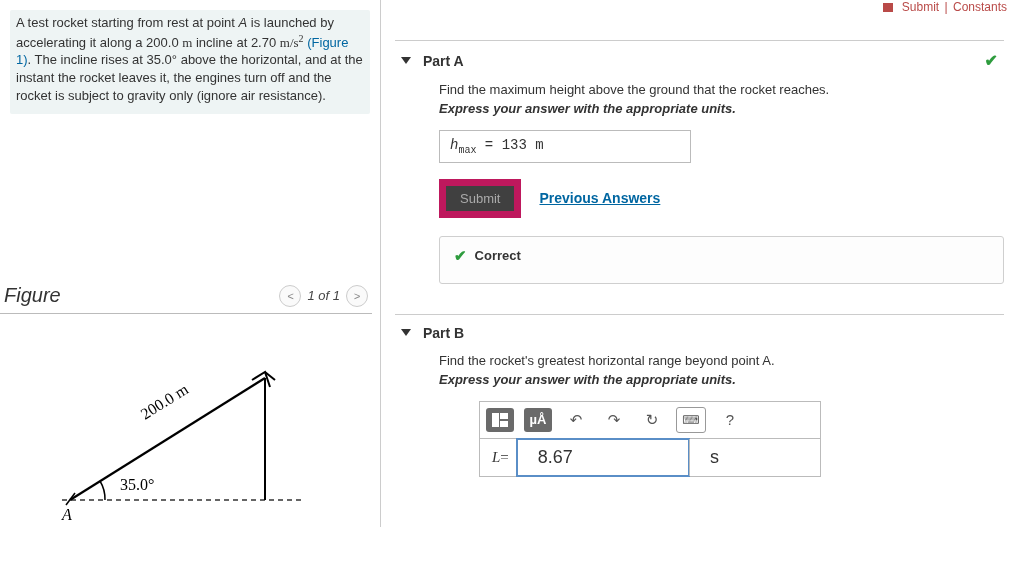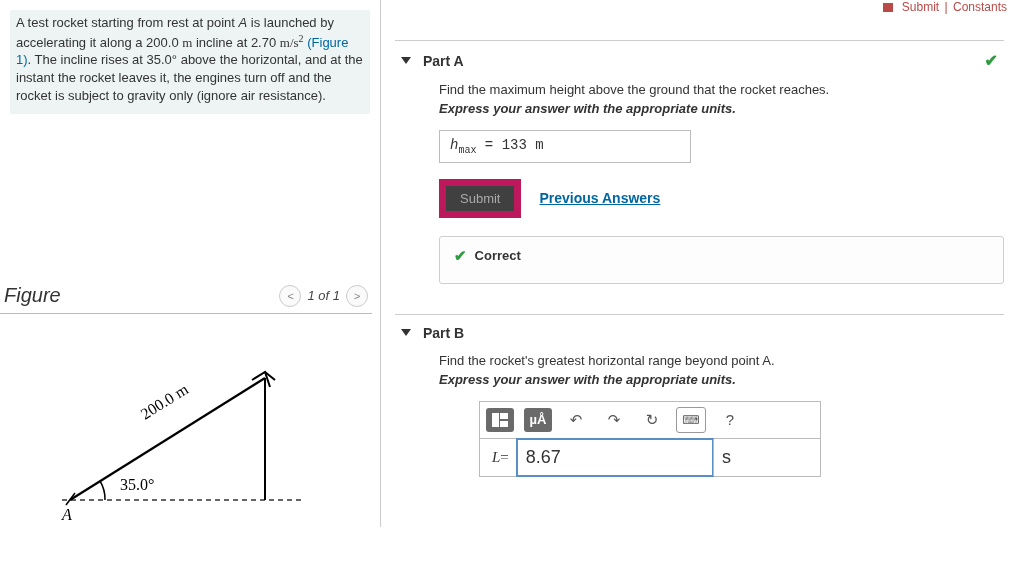--- a/index.html
+++ b/index.html
@@ -180,21 +180,21 @@
   }
   .answer-row .lhs {
     padding: 10px 8px 10px 12px;
     font-family: "Times New Roman", serif;
     font-style: italic;
     font-size: 15px;
     display:flex; align-items:center;
   }
   .answer-row .value-box, .answer-row .unit-box {
     border-left:1px solid #bbb;
-    padding: 6px 8px;
+    padding: 6px 20px;
     display:flex; align-items:center;
     font-size: 18px;
     min-width: 110px;
   }
   .answer-row .value-box { outline: 2px solid #5a8ec7; outline-offset:-1px; flex:1; }
   .answer-row .unit-box { min-width: 90px; }
 </style>
 </head>
 <body>
 

